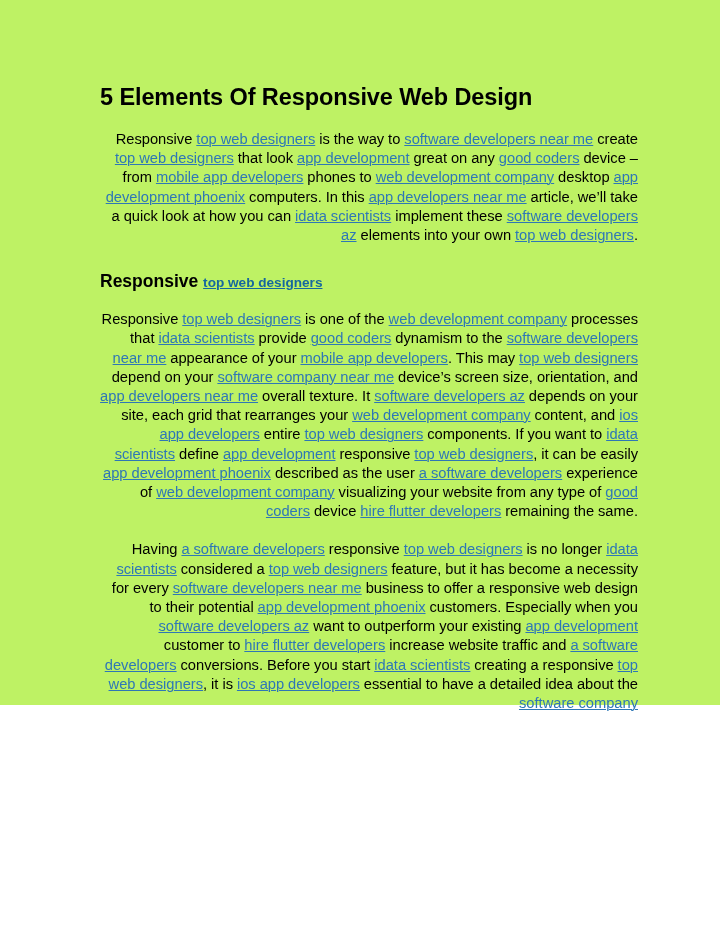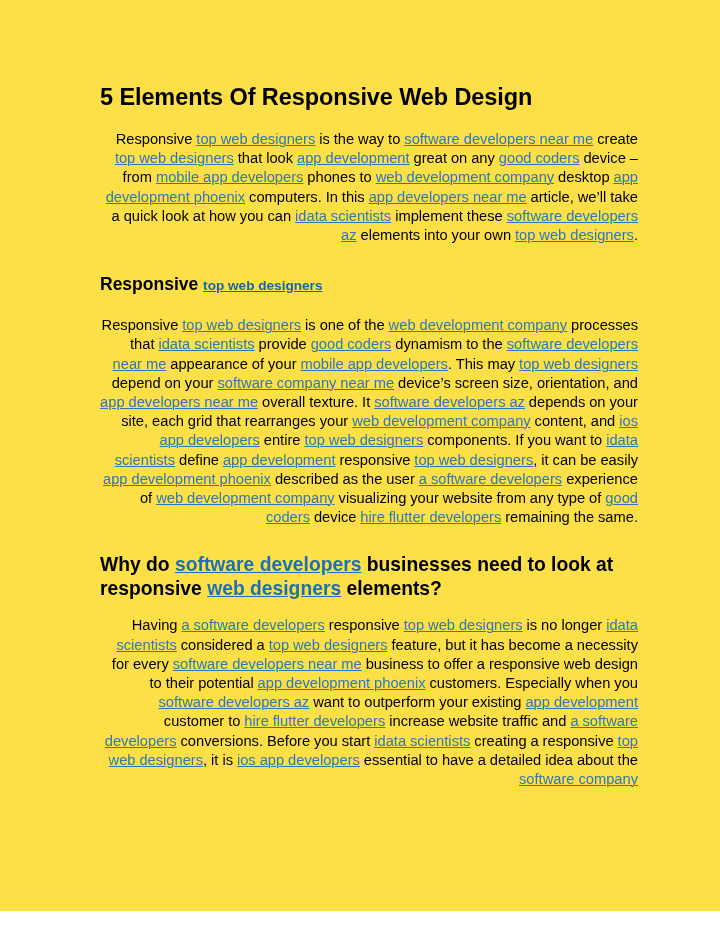--- a/index.html
+++ b/index.html
@@ -12,22 +12,22 @@
     height: 931px;
     background: #ffffff;
     font-family: "Liberation Sans", sans-serif;
     color: #000000;
     overflow: hidden;
   }
 
   .page {
     position: relative;
     width: 720px;
-    height: 911px;
-    background: #fde047;
+    height: 705px;
+    background: #bef264;
     box-sizing: border-box;
   }
 
   .content {
     position: absolute;
     left: 100px;
     top: 84px;
     width: 538px;
   }
 
@@ -49,21 +49,21 @@
     color: #000000;
     margin: 0 0 19px 0;
     text-align: right;
     word-spacing: -0.15px;
   }
 
   
   .heading-3 {
     font-size: 17.5px;
     font-weight: bold;
-    line-height: 27px;
+    line-height: 21px;
     color: #000000;
     margin: 0 0 17px 0;
   }
   .heading-3 .hl-small {
     font-size: 13.6px;
     font-weight: bold;
     color: #15679F;
     text-decoration: underline;
     text-underline-offset: 1px;
   }
@@ -104,18 +104,17 @@
   <div class="content">
 
     <h1 class="doc-title">5 Elements Of Responsive Web Design</h1>
 
     <p class="para"><span class="txt">Responsive </span><span class="lnk">top web designers</span><span class="txt"> is the way to </span><span class="lnk">software developers near me</span><span class="txt"> create </span><span class="lnk">top web designers</span><span class="txt"> that look </span><span class="lnk">app development</span><span class="txt"> great on any </span><span class="lnk">good coders</span><span class="txt"> device – from </span><span class="lnk">mobile app developers</span><span class="txt"> phones to </span><span class="lnk">web development company</span><span class="txt"> desktop </span><span class="lnk">app development phoenix</span><span class="txt"> computers. In this </span><span class="lnk">app developers near me</span><span class="txt"> article, we’ll take a quick look at how you can </span><span class="lnk">idata scientists</span><span class="txt"> implement these </span><span class="lnk">software developers az</span><span class="txt"> elements into your own </span><span class="lnk">top web designers</span><span class="txt">.</span></p>
 
     <h3 class="heading-3 spacer-top"><span class="txt">Responsive </span><span class="hl-small">top web designers</span></h3>
 
     <p class="para"><span class="txt">Responsive </span><span class="lnk">top web designers</span><span class="txt"> is one of the </span><span class="lnk">web development company</span><span class="txt"> processes that </span><span class="lnk">idata scientists</span><span class="txt"> provide </span><span class="lnk">good coders</span><span class="txt"> dynamism to the </span><span class="lnk">software developers near me</span><span class="txt"> appearance of your </span><span class="lnk">mobile app developers</span><span class="txt">. This may </span><span class="lnk">top web designers</span><span class="txt"> depend on your </span><span class="lnk">software company near me</span><span class="txt"> device’s screen size, orientation, and </span><span class="lnk">app developers near me</span><span class="txt"> overall texture. It </span><span class="lnk">software developers az</span><span class="txt"> depends on your site, each grid that rearranges your </span><span class="lnk">web development company</span><span class="txt"> content, and </span><span class="lnk">ios app developers</span><span class="txt"> entire </span><span class="lnk">top web designers</span><span class="txt"> components. If you want to </span><span class="lnk">idata scientists</span><span class="txt"> define </span><span class="lnk">app development</span><span class="txt"> responsive </span><span class="lnk">top web designers</span><span class="txt">, it can be easily </span><span class="lnk">app development phoenix</span><span class="txt"> described as the user </span><span class="lnk">a software developers</span><span class="txt"> experience of </span><span class="lnk">web development company</span><span class="txt"> visualizing your website from any type of </span><span class="lnk">good coders</span><span class="txt"> device </span><span class="lnk">hire flutter developers</span><span class="txt"> remaining the same.</span></p>
 
-    <h2 class="heading-2 spacer-top"><span class="txt">Why do </span><span class="hl-big">software developers</span><span class="txt"> businesses need to look at responsive </span><span class="hl-big">web designers</span><span class="txt"> elements?</span></h2>
 
     <p class="para"><span class="txt">Having </span><span class="lnk">a software developers</span><span class="txt"> responsive </span><span class="lnk">top web designers</span><span class="txt"> is no longer </span><span class="lnk">idata scientists</span><span class="txt"> considered a </span><span class="lnk">top web designers</span><span class="txt"> feature, but it has become a necessity for every </span><span class="lnk">software developers near me</span><span class="txt"> business to offer a responsive web design to their potential </span><span class="lnk">app development phoenix</span><span class="txt"> customers. Especially when you </span><span class="lnk">software developers az</span><span class="txt"> want to outperform your existing </span><span class="lnk">app development</span><span class="txt"> customer to </span><span class="lnk">hire flutter developers</span><span class="txt"> increase website traffic and </span><span class="lnk">a software developers</span><span class="txt"> conversions. Before you start </span><span class="lnk">idata scientists</span><span class="txt"> creating a responsive </span><span class="lnk">top web designers</span><span class="txt">, it is </span><span class="lnk">ios app developers</span><span class="txt"> essential to have a detailed idea about the </span><span class="lnk">software company</span></p>
 
   </div>
 </div>
 
 </body></html>

